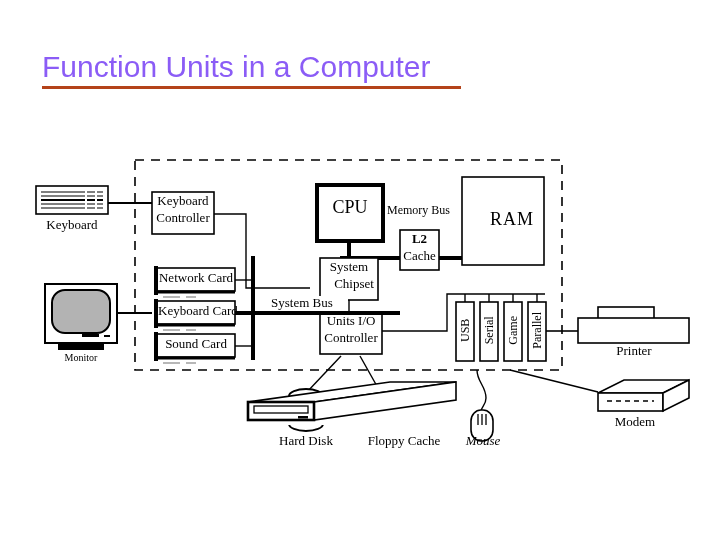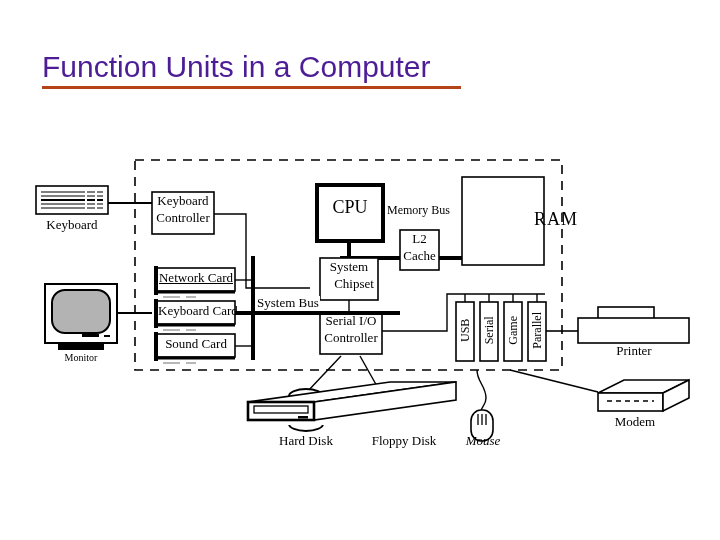--- a/index.html
+++ b/index.html
@@ -11,21 +11,21 @@
     position:relative;
   }
   #slide{position:absolute;left:0;top:0;width:720px;height:540px;}
 
   
   #title{
     position:absolute;
     left:42px; top:50px;
     font-family:"Liberation Sans", sans-serif;
     font-size:30px;
-    color:#4c1d95;
+    color:#8b5cf6;
     letter-spacing:0px;
     white-space:nowrap;
   }
   #title-underline{
     position:absolute;
     left:42px; top:86px;
     width:419px; height:3px;
     background:#b4431a;
   }
 
@@ -198,44 +198,44 @@
     </svg>
 
 
     <div class="lbl ctr" style="left:152px; top:194px; width:62px; font-size:13px;">Keyboard</div>
     <div class="lbl ctr" style="left:152px; top:211px; width:62px; font-size:13px;">Controller</div>
 
     <div class="lbl ctr" style="left:317px; top:198px; width:66px; font-size:18px;">CPU</div>
 
     <div class="lbl" style="left:387px; top:204px; font-size:12px;">Memory Bus</div>
 
-    <div class="lbl ctr" style="left:400px; top:232px; width:39px; font-size:13px;">L2</div>
+    <div class="lbl ctr" style="left:400px; top:232px; width:39px; font-size:13px;font-weight:bold;">L2</div>
     <div class="lbl ctr" style="left:398px; top:249px; width:43px; font-size:13px;">Cache</div>
 
-    <div class="lbl ctr" style="left:462px; top:210px; width:100px; font-size:18px; letter-spacing:1px;padding-left:44px;">RAM</div>
-
-    <div class="lbl ctr" style="left:158px; top:271px; width:76px; font-size:13px;text-decoration:underline;">Network Card</div>
+    <div class="lbl ctr" style="left:462px; top:210px; width:100px; font-size:18px; letter-spacing:1px;">RAM</div>
+
+    <div class="lbl ctr" style="left:158px; top:271px; width:76px; font-size:13px;">Network Card</div>
     <div class="lbl ctr" style="left:158px; top:304px; width:76px; font-size:13px;">Keyboard Card</div>
     <div class="lbl ctr" style="left:158px; top:337px; width:76px; font-size:13px;">Sound Card</div>
 
-    <div class="lbl" style="left:256px; top:296px; font-size:13px; background:#fff; padding:0 1px;">System Bus</div>
+    <div class="lbl" style="left:256px; top:296px; font-size:13px; background:#fff; padding:0 15px;">System Bus</div>
 
     <div class="lbl ctr" style="left:320px; top:260px; width:58px; font-size:13px;">System</div>
     <div class="lbl ctr" style="left:320px; top:277px; width:68px; font-size:13px;">Chipset</div>
 
-    <div class="lbl ctr" style="left:320px; top:314px; width:62px; font-size:13px;">Serial I/O</div>
+    <div class="lbl ctr" style="left:320px; top:314px; width:62px; font-size:13px;">Units I/O</div>
     <div class="lbl ctr" style="left:319px; top:331px; width:64px; font-size:13px;">Controller</div>
 
     <div class="lbl vert ctr" style="left:437px; top:324px; width:56px; font-size:12px;">USB</div>
     <div class="lbl vert ctr" style="left:461px; top:324px; width:56px; font-size:12px;">Serial</div>
     <div class="lbl vert ctr" style="left:485px; top:324px; width:56px; font-size:12px;">Game</div>
     <div class="lbl vert ctr" style="left:509px; top:324px; width:56px; font-size:12px;">Parallel</div>
 
     <div class="lbl ctr" style="left:32px; top:218px; width:80px; font-size:13px;">Keyboard</div>
     <div class="lbl ctr" style="left:41px; top:353px; width:80px; font-size:10px;">Monitor</div>
     <div class="lbl ctr" style="left:266px; top:434px; width:80px; font-size:13px;">Hard Disk</div>
-    <div class="lbl ctr" style="left:362px; top:434px; width:84px; font-size:13px;">Floppy Disk</div>
+    <div class="lbl ctr" style="left:362px; top:434px; width:84px; font-size:13px;">Floppy Cache</div>
     <div class="lbl ctr" style="left:452px; top:434px; width:62px; font-size:13px;font-style:italic;">Mouse</div>
     <div class="lbl ctr" style="left:603px; top:344px; width:62px; font-size:13px;">Printer</div>
     <div class="lbl ctr" style="left:604px; top:415px; width:62px; font-size:13px;font-family:Liberation Serif, serif;">Modem</div>
 
   </div>
 </div>
 
 </body></html>

